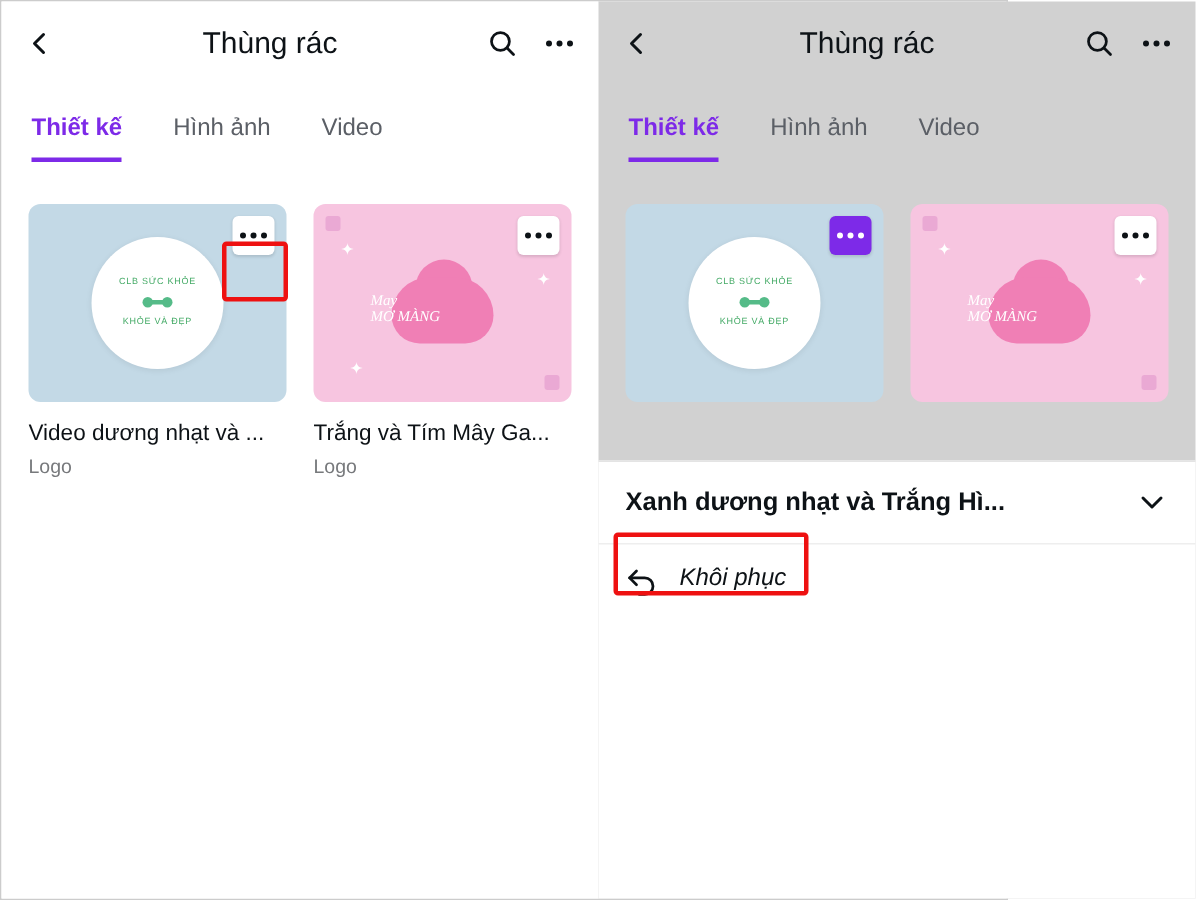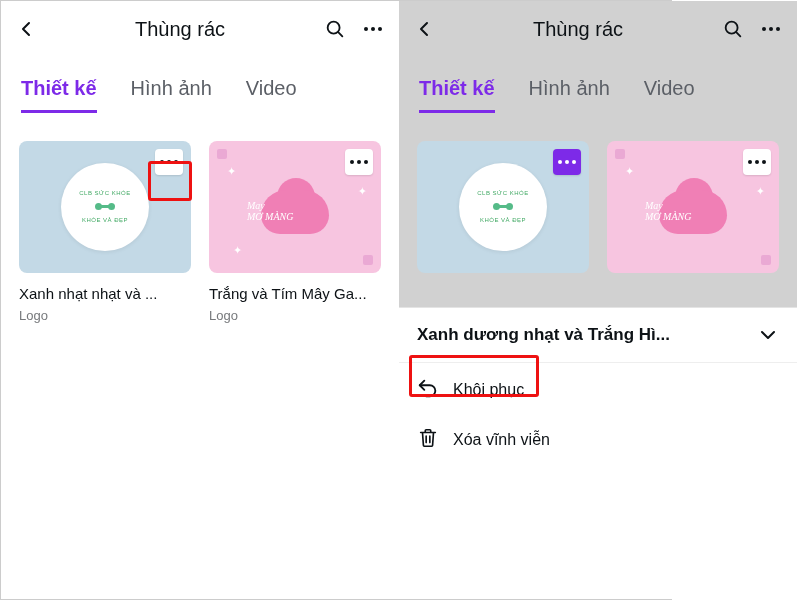--- a/index.html
+++ b/index.html
@@ -7,21 +7,21 @@
 .wrap { display: flex; width: 672px; height: 600px; border: 1px solid #ccc; }
 .pane { width: 400px; height: 598px; position: relative; background: #fff; }
 .pane.right { background: #fff; }
 .overlay { position: absolute; inset: 0; background: rgba(0,0,0,0.18); }
 .header { display: flex; align-items: center; height: 56px; padding: 0 14px; position: relative; z-index: 2; }
 .back { width: 22px; height: 22px; display: flex; align-items: center; justify-content: center; }
 .title { flex: 1; text-align: center; font-size: 20px; font-weight: 500; color: #0d1216; }
 .search { width: 24px; height: 24px; margin-right: 14px; display: flex; align-items: center; justify-content: center; }
 .more-h { width: 24px; height: 24px; display: flex; align-items: center; justify-content: center; }
 .tabs { display: flex; padding: 0 20px; gap: 34px; margin-top: 20px; position: relative; z-index: 2; }
-.tab { font-size: 20px; color: #5b5f66; padding-bottom: 10px; cursor: pointer; }
+.tab { font-size: 16px; color: #5b5f66; padding-bottom: 10px; cursor: pointer; }
 .tab.active { color: #7d2ae8; font-weight: 600; border-bottom: 3px solid #7d2ae8; }
 .grid { display: flex; gap: 18px; padding: 28px 18px 0 18px; position: relative; z-index: 2; }
 .card { width: 172px; }
 .thumb { width: 172px; height: 132px; border-radius: 8px; position: relative; display: flex; align-items: center; justify-content: center; }
 .thumb.blue { background: #c3d9e6; }
 .thumb.pink { background: #f7c5e0; }
 .badge { position: absolute; top: 8px; right: 8px; width: 28px; height: 26px; background: #fff; border-radius: 4px; display: flex; align-items: center; justify-content: center; box-shadow: 0 1px 2px rgba(0,0,0,0.12); }
 .badge.purple { background: #7d2ae8; }
 .dots3 { display: flex; gap: 3px; }
 .dots3 span { width: 4px; height: 4px; border-radius: 50%; background: #0d1216; }
@@ -39,21 +39,21 @@
 .cloud .txt { position:absolute; left:0; right:0; top:28px; color:#fff; font-size:10px; font-style:italic; font-family: cursive; }
 .sparkle { position:absolute; color:#fff; font-size:11px; }
 .sq { position:absolute; width:10px; height:10px; background:#eaa9d4; border-radius:2px; }
 .caption { font-size: 15px; color: #0d1216; margin-top: 12px; white-space: nowrap; overflow: hidden; text-overflow: ellipsis; }
 .subcap { font-size: 13px; color: #77797c; margin-top: 6px; }
 .redbox { position: absolute; border: 3px solid #e11; border-radius: 3px; z-index: 5; pointer-events: none; }
 .sheet { position: absolute; left: 0; right: 0; bottom: 0; height: 292px; background: #fff; z-index: 6; border-top: 1px solid #e4e4e4; }
 .sheet-head { display: flex; align-items: center; padding: 16px 18px; border-bottom: 1px solid #eee; gap: 20px; }
 .sheet-title { flex: 1; font-size: 17px; font-weight: 600; color: #0d1216; white-space: nowrap; overflow: hidden; text-overflow: ellipsis; }
 .sheet-chev { width: 22px; height: 22px; display: flex; align-items: center; justify-content: center; }
-.sheet-item { display: flex; align-items: flex-end; padding: 14px 18px; gap: 14px; font-size: 16px; color: #0d1216; }
+.sheet-item { display: flex; align-items: flex-start; padding: 14px 18px; gap: 14px; font-size: 16px; color: #0d1216; font-style: italic; }
 .sheet-item svg { flex-shrink: 0; }
 svg { display: block; }
 </style>
 </head>
 <body>
 
 <div class="wrap">
 
   <div class="pane left">
     <div class="header">
@@ -95,21 +95,21 @@
             <div class="arc">KHỎE VÀ ĐẸP</div>
           </div>
           <div class="badge">
             <div class="dots3">
                 <span></span>
                 <span></span>
                 <span></span>
               </div>
           </div>
         </div>
-        <div class="caption">Xanh nhạt nhạt và ...</div>
+        <div class="caption">Video dương nhạt và ...</div>
         <div class="subcap">Logo</div>
       </div>
 
       <div class="card">
         <div class="thumb pink">
           <div class="sq" style="left:8px; top:8px;"></div>
           <div class="sq" style="right:8px; bottom:8px;"></div>
           <div class="sparkle" style="left:18px; top:24px;">✦</div>
           <div class="sparkle" style="right:14px; top:44px;">✦</div>
           <div class="sparkle" style="left:24px; bottom:16px;">✦</div>
@@ -216,23 +216,17 @@
             </svg>
         </div>
       </div>
       <div class="sheet-item">
         <svg width="22" height="22" viewBox="0 0 24 24">
             <path d="M8 4 L3 9 L8 14" stroke="#0d1216" stroke-width="2" fill="none" stroke-linecap="round" stroke-linejoin="round"></path>
             <path d="M3 9 H14 A6 6 0 0 1 20 15 V15 A6 6 0 0 1 14 21 H10" stroke="#0d1216" stroke-width="2" fill="none" stroke-linecap="round"></path>
           </svg>
         <span>Khôi phục</span>
       </div>
-      <div class="sheet-item">
-        <svg width="22" height="22" viewBox="0 0 24 24">
-            <path d="M4 6 H20 M9 6 V4 A1 1 0 0 1 10 3 H14 A1 1 0 0 1 15 4 V6 M6 6 L7 20 A1 1 0 0 0 8 21 H16 A1 1 0 0 0 17 20 L18 6 M10 10 V17 M14 10 V17" stroke="#0d1216" stroke-width="1.8" fill="none" stroke-linecap="round" stroke-linejoin="round"></path>
-          </svg>
-        <span>Xóa vĩnh viễn</span>
-      </div>
     </div>
 
     <div class="redbox" style="left:10px; top:354px; width:130px; height:42px; z-index:7;"></div>
   </div>
 </div>
 
 </body></html>

